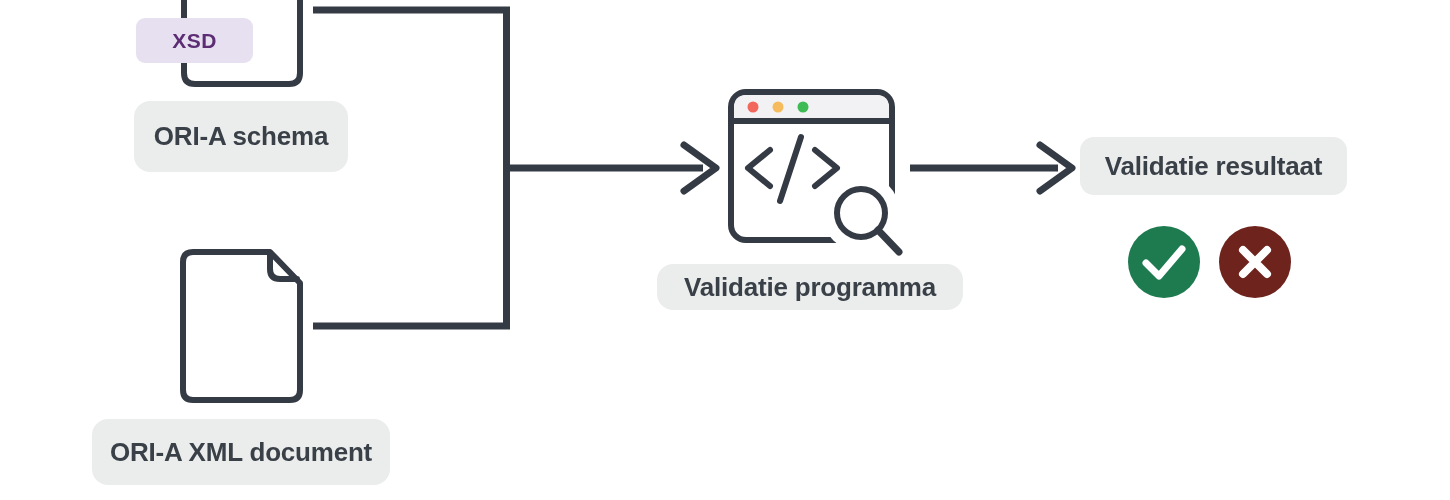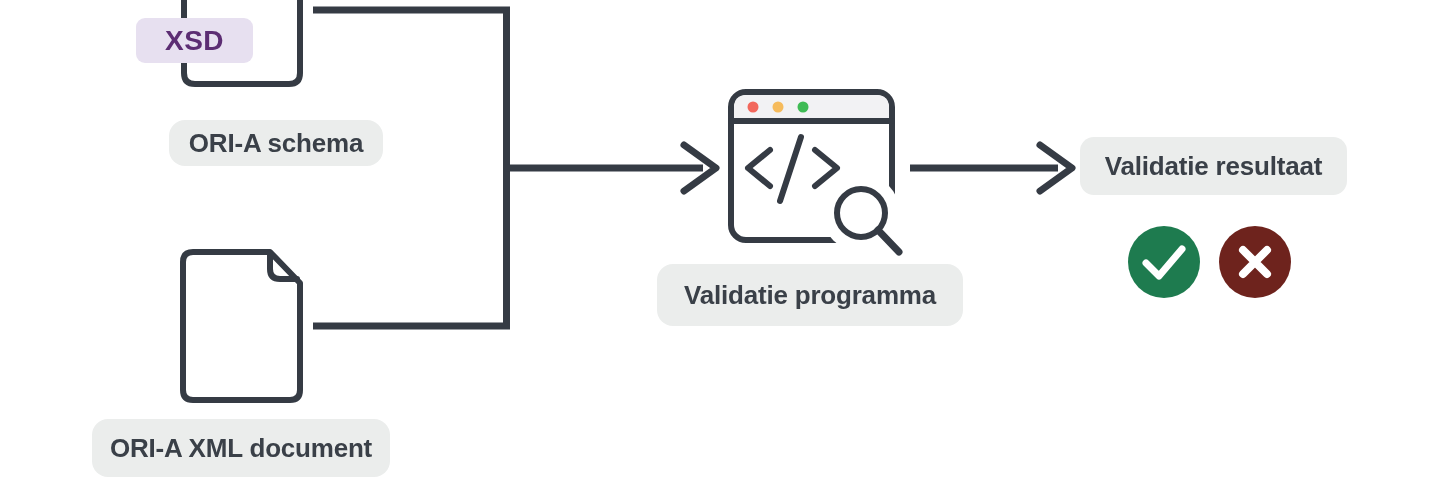--- a/index.html
+++ b/index.html
@@ -33,36 +33,36 @@
   .pill {
     position: absolute;
     display: flex;
     align-items: center;
     justify-content: center;
     font-weight: 700;
     white-space: nowrap;
     box-sizing: border-box;
   }
   .badge {
-    font-size: 28px;
+    font-size: 21px;
     border-radius: 9px;
     letter-spacing: 0.5px;
   }
   .label {
     font-size: 26px;
     border-radius: 16px;
     background: var(--label-bg);
     color: var(--label-text);
     letter-spacing: -0.2px;
   }
   .badge-xsd { left: 136px; top: 18px;  width: 117px; height: 45px; background: var(--xsd-badge-bg); color: var(--xsd-badge-text); }
   .badge-xml { left: 136px; top: 333px; width: 117px; height: 44px; background: var(--xml-badge-bg); color: var(--xml-badge-text); }
-  .label-schema  { left: 134px;  top: 120px; width: 214px; height: 46px; margin-left: 35px; }
-  .label-xmldoc  { left: 92px;   top: 419px; width: 298px; height: 58px; }
-  .label-program { left: 657px;  top: 264px; width: 306px; height: 62px; text-align: right; }
+  .label-schema  { left: 134px;  top: 101px; width: 214px; height: 71px; }
+  .label-xmldoc  { left: 92px;   top: 419px; width: 298px; height: 66px; }
+  .label-program { left: 657px;  top: 264px; width: 306px; height: 46px; text-align: right; }
   .label-result  { left: 1080px; top: 137px; width: 267px; height: 58px; border-radius: 14px; }
 </style>
 </head>
 <body>
 
 <div class="canvas">
 
   <svg class="layer" width="1450" height="500" viewBox="0 0 1450 500">
 
     <g>

